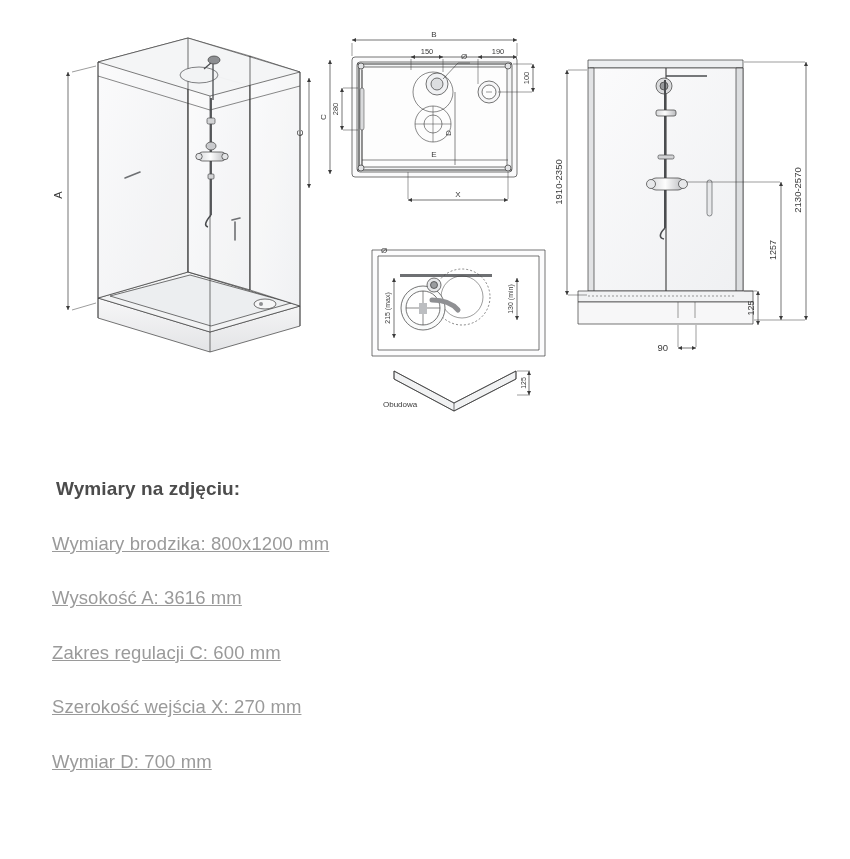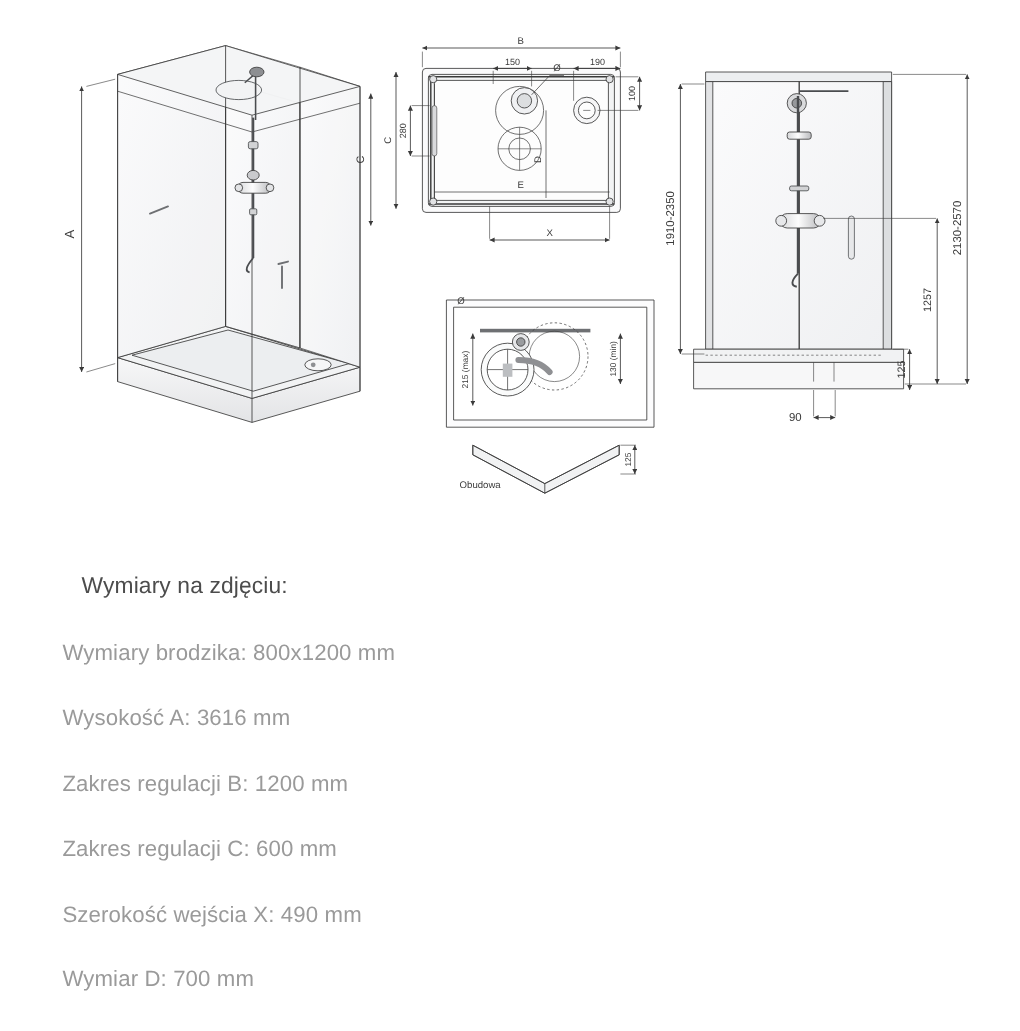--- a/index.html
+++ b/index.html
@@ -28,36 +28,37 @@
   #dimensions-block {
     position: absolute;
     left: 52px;
     top: 478px;
     width: 760px;
   }
   #dimensions-heading {
     font-size: 19px;
     color: #4c4c4c;
     letter-spacing: .1px;
-    margin: 0 0 34px 16px;
-    font-weight: 400;
+    margin: 0 0 34px 4px;
+    font-weight: 700;
     line-height: 1.2;
   }
   .dim-list {
     list-style: none;
     margin: 0;
     padding: 0;
   }
   .dim-item {
     font-size: 18.5px;
     color: #9a9a9a;
     line-height: 1;
     margin-bottom: 36px;
     letter-spacing: .1px;
     white-space: nowrap;
+    text-decoration: underline;
   }
 </style>
 </head>
 <body>
 
 <div id="drawing-area">
   <svg width="850" height="460" viewBox="0 0 850 460" xmlns="http://www.w3.org/2000/svg">
     <defs>
       <linearGradient id="glassGrad" x1="0" y1="0" x2="1" y2="1">
         <stop offset="0%" stop-color="#fbfbfc"></stop>
@@ -377,19 +378,18 @@
 
     </g>
   </svg>
 </div>
 
 <section id="dimensions-block">
   <h2 id="dimensions-heading">Wymiary na zdjęciu:</h2>
   <ul class="dim-list">
     <li class="dim-item">Wymiary brodzika: 800x1200 mm</li>
     <li class="dim-item">Wysokość A: 3616 mm</li>
-    <li class="dim-item">Zakres regulacji B: 1200 mm</li>
     <li class="dim-item">Zakres regulacji C: 600 mm</li>
-    <li class="dim-item">Szerokość wejścia X: 490 mm</li>
+    <li class="dim-item">Szerokość wejścia X: 270 mm</li>
     <li class="dim-item">Wymiar D: 700 mm</li>
 
   </ul>
 </section>
 
 </body></html>

